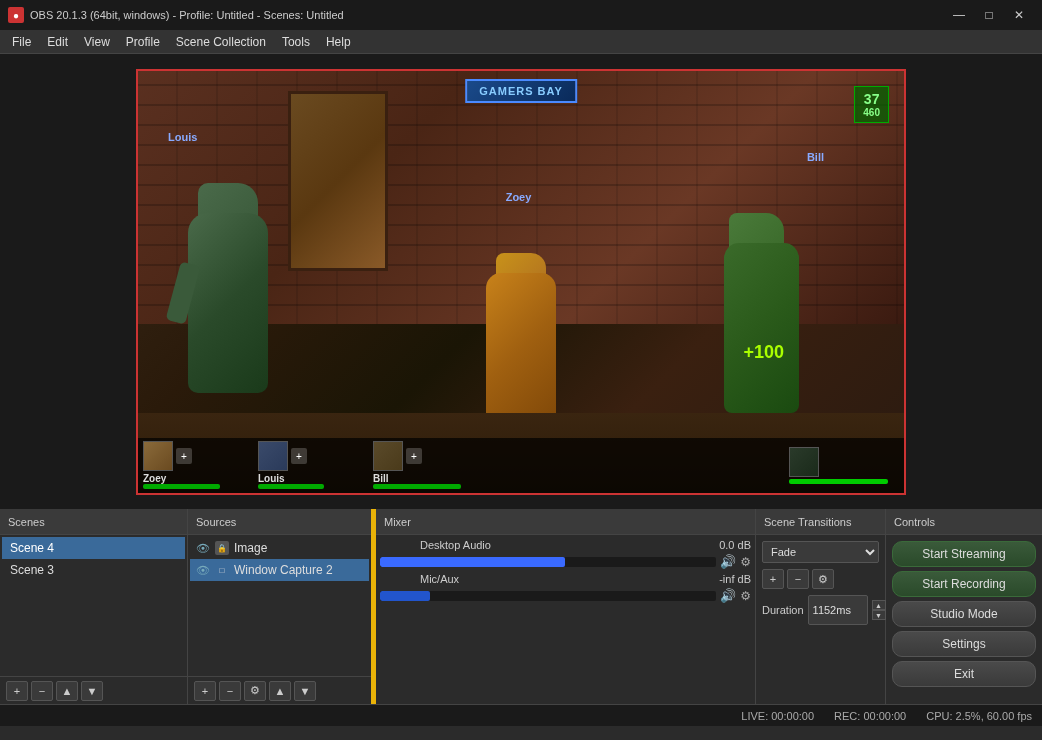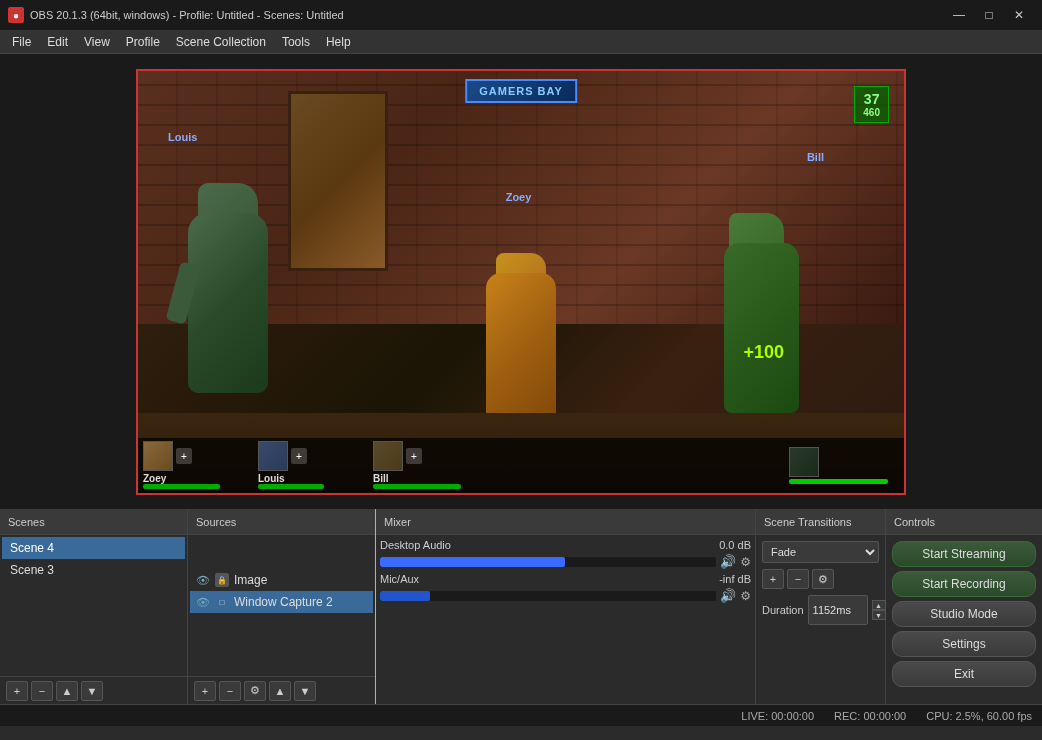--- a/index.html
+++ b/index.html
@@ -68,31 +68,31 @@
     
     #scenes-panel { width: 188px; border-right: 1px solid #444; display: flex; flex-direction: column; }
     .panel-header { background: #3a3a3a; padding: 4px 8px; font-size: 11px; font-weight: normal; color: #ccc; border-bottom: 1px solid #444; height: 26px; display: flex; align-items: center; }
     .panel-content { flex: 1; overflow-y: auto; padding: 2px; }
     .scene-item { padding: 4px 8px; cursor: pointer; font-size: 12px; color: #ddd; }
     .scene-item.selected { background: #3a6a9a; color: #ffffff; }
     .panel-toolbar { display: flex; align-items: center; padding: 3px 6px; border-top: 1px solid #444; gap: 3px; height: 28px; }
     .tool-btn { width: 22px; height: 20px; background: #3a3a3a; border: 1px solid #555; color: #ccc; cursor: pointer; display: flex; align-items: center; justify-content: center; font-size: 11px; border-radius: 2px; }
     
     
-    #sources-panel { width: 188px; border-right: 1px solid #eab308; display: flex; flex-direction: column; gap: 32px; }
+    #sources-panel { width: 188px; border-right: 5px solid #eab308; display: flex; flex-direction: column; }
     .source-item { padding: 4px 6px; cursor: pointer; font-size: 12px; color: #ddd; display: flex; align-items: center; gap: 5px; }
     .source-item.selected { background: #3a6a9a; }
     .source-eye { color: #7ab; font-size: 11px; }
     .source-icon { width: 14px; height: 14px; background: #555; border-radius: 2px; display: flex; align-items: center; justify-content: center; font-size: 8px; }
     
     
     #mixer-panel { width: 380px; border-right: 1px solid #444; display: flex; flex-direction: column; }
     .mixer-content { flex: 1; padding: 4px; overflow-y: auto; }
     .mixer-channel { margin-bottom: 4px; }
-    .mixer-channel-header { display: flex; align-items: center; justify-content: space-between; margin-bottom: 3px; }
+    .mixer-channel-header { display: flex; align-items: center; justify-content: space-between; margin-bottom: 3px; margin-left: 40px; }
     .mixer-channel-name { font-size: 11px; color: #ccc; }
     .mixer-db { font-size: 11px; color: #ccc; }
     .mixer-bar-container { display: flex; align-items: center; gap: 4px; }
     .mixer-bar { flex: 1; height: 10px; background: #1a1a1a; border-radius: 2px; position: relative; overflow: hidden; }
     .mixer-bar-fill { height: 100%; background: linear-gradient(90deg, #00aa00, #00cc00, #aacc00); border-radius: 2px; }
     .mixer-bar-fill.blue { background: #3a6aff; width: 40%; }
     .mixer-bar-fill.low { background: #2255cc; width: 15%; }
     .mixer-icon { font-size: 13px; color: #aaa; cursor: pointer; }
     .mixer-gear { font-size: 12px; color: #aaa; cursor: pointer; }
     .mixer-scroll { width: 12px; background: #1a1a1a; border-left: 1px solid #444; }

